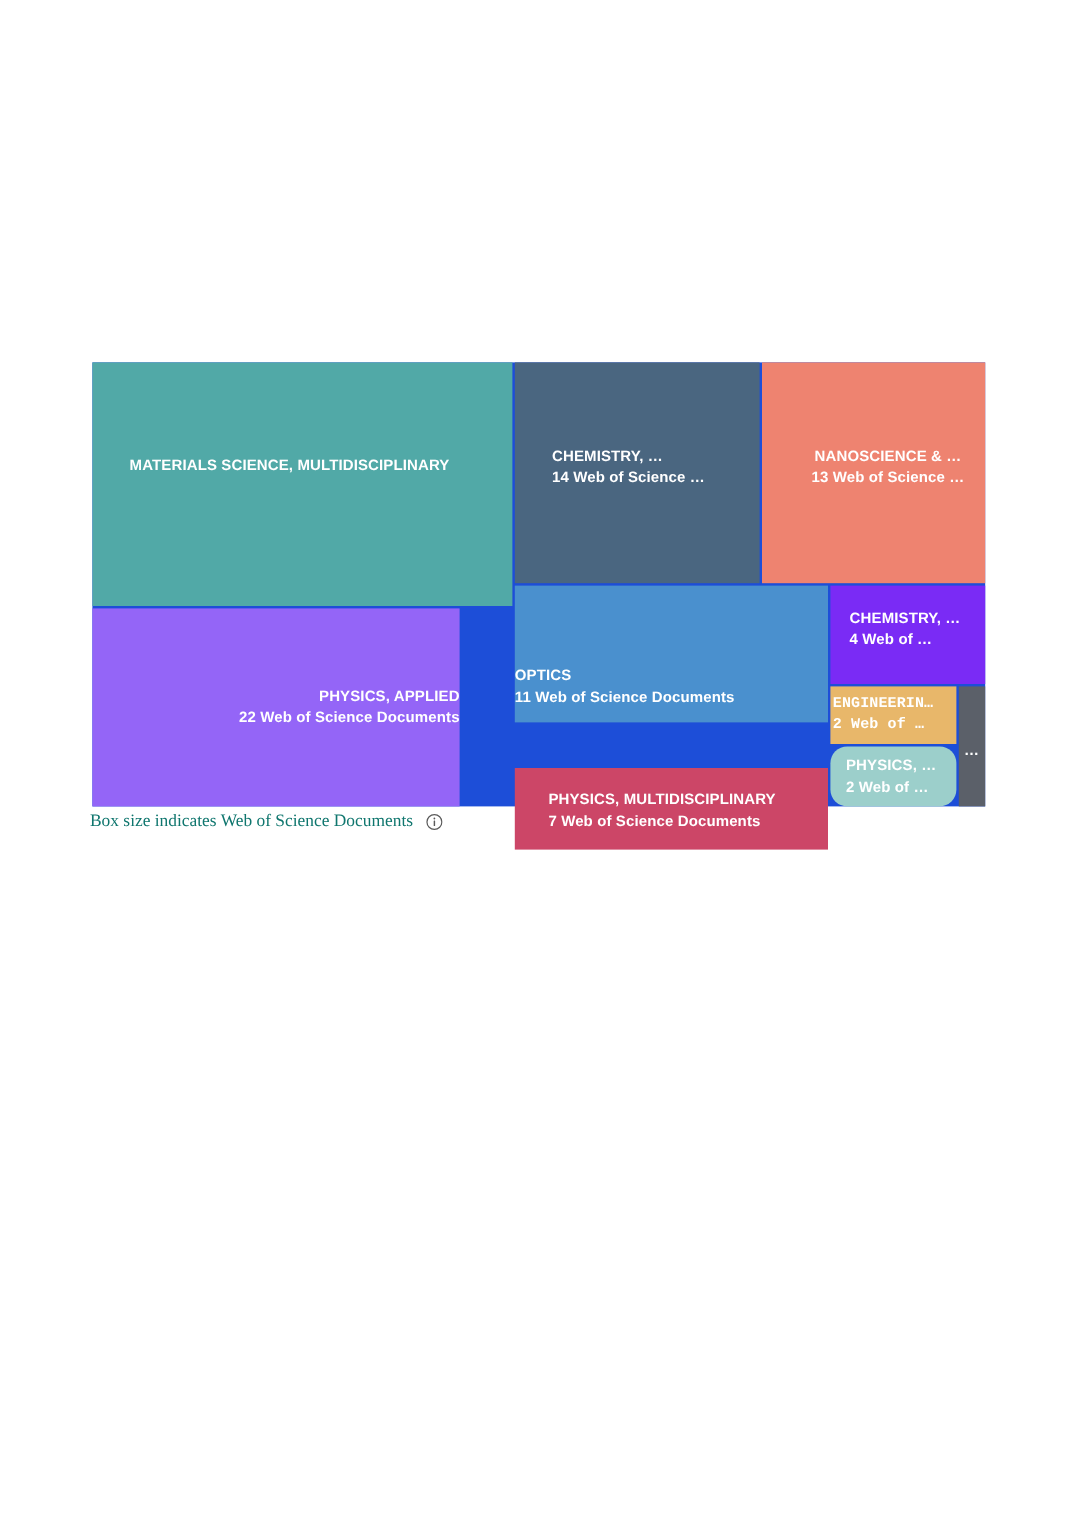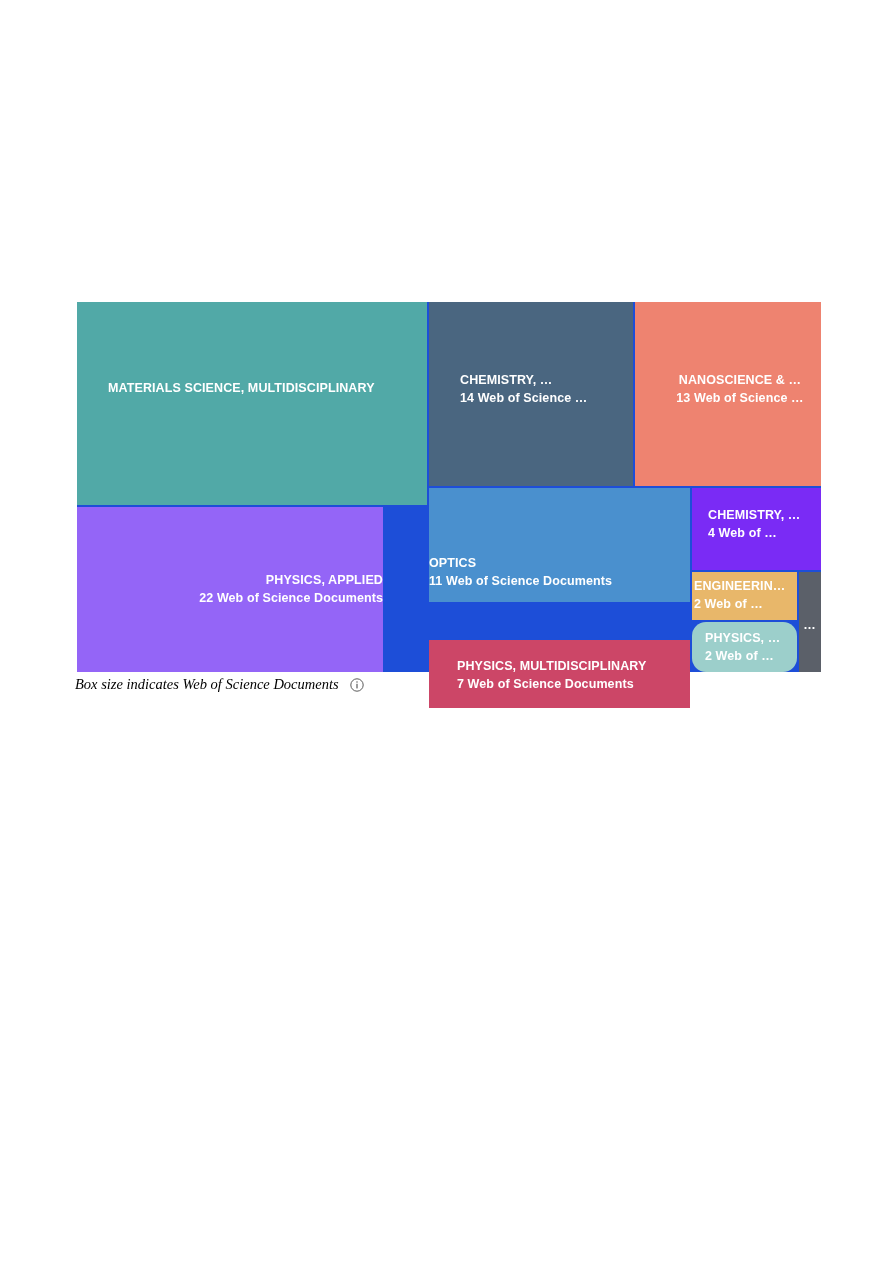--- a/index.html
+++ b/index.html
@@ -75,21 +75,21 @@
   .t-more           { left: 722px; top: 270px; width: 22px;  height: 100px; }
 
   
   .t-materials     .tile-label { top: 78px;  padding-left: 31px; font-size: 12.5px; }
   .t-chemistry-1   .tile-label { top: 70px;  padding-left: 31px; font-size: 12.5px; }
   .t-nano          .tile-label { top: 70px;  padding-left: 24px; font-size: 12.5px; }
   .t-physics-app   .tile-label { top: 65px;  padding-left: 73px; font-size: 12.5px; }
   .t-optics        .tile-label { top: 34px;  font-size: 12.5px; margin-top: 33px; }
   .t-physics-multi .tile-label { top: 18px;  padding-left: 28px; font-size: 12.5px; }
   .t-chemistry-2   .tile-label { top: 19px;  padding-left: 16px; font-size: 12.5px; }
-  .t-engineering   .tile-label { top: 6px;   padding-left: 2px;  font-size: 12.5px; }
+  .t-engineering   .tile-label { top: 6px;   padding-left: 2px;  font-size: 12.5px; font-family: Liberation Mono, monospace; }
   .t-physics-small .tile-label { top: 8px;   padding-left: 13px; font-size: 12.5px; }
 
   .more-dots {
     position: absolute;
     left: 0;
     right: 0;
     top: 47px;
     text-align: center;
     color: #ffffff;
     font-size: 12.5px;
@@ -99,23 +99,22 @@
   }
 
   #treemap-caption {
     position: absolute;
     left: -2px;
     top: 374px;
     display: flex;
     align-items: center;
     gap: 11px;
     font-family: "Liberation Serif", serif;
-    font-style: italic;
     font-size: 14.5px;
-    color: #000000;
+    color: #0f766e;
     white-space: nowrap;
   }
 
   #info-icon {
     display: inline-block;
     width: 14px;
     height: 14px;
     flex: 0 0 14px;
     cursor: pointer;
   }

